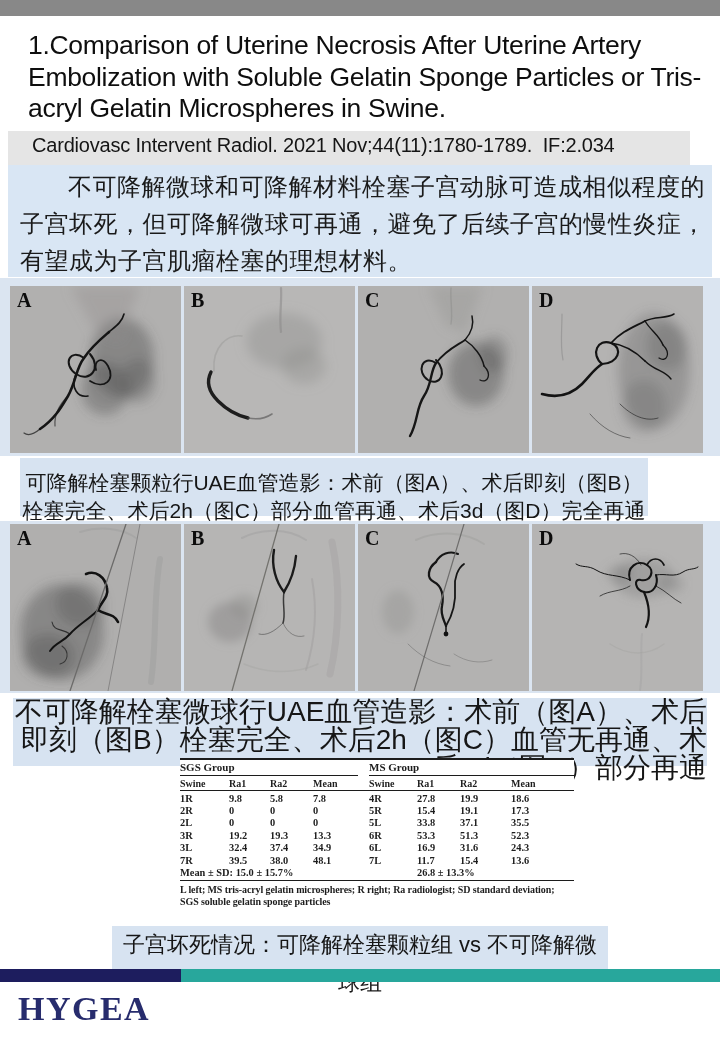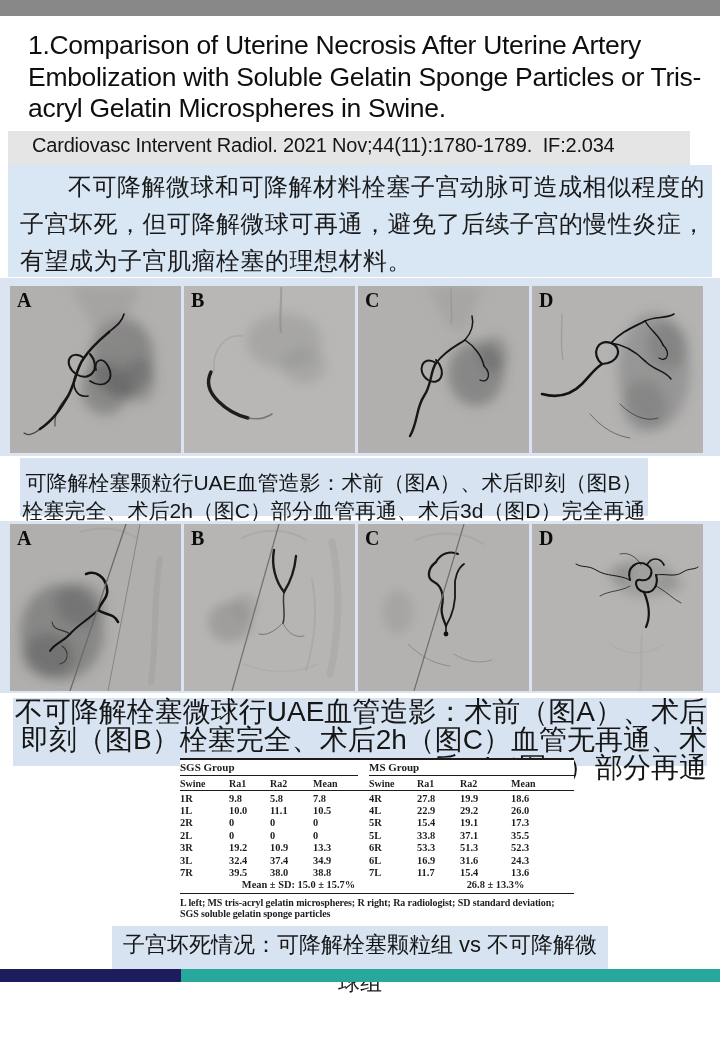--- a/index.html
+++ b/index.html
@@ -59,21 +59,21 @@
   }
   .t-toprule{border-top:2px solid #1c1c1c;}
   .t-groups{display:flex;margin-top:1px;justify-content:space-between;}
   .t-groups .gh{font-size:11px;font-weight:700;line-height:12.5px;border-bottom:1.6px solid #1c1c1c;padding-bottom:1px;}
   .t-groups .gh.left{width:178px;margin-right:11px;}
   .t-groups .gh.right{flex:1;}
   .tgrid{display:grid;grid-template-columns:49px 41px 43px 56px 48px 43px 51px 63px;}
   .t-cols{font-size:10px;font-weight:700;line-height:13px;border-bottom:1.6px solid #1c1c1c;margin-top:1px;}
   .trow{font-size:10.4px;font-weight:700;line-height:12.4px;}
   .tbody{margin-top:2px;}
-  .t-mean,.t-p{font-size:10.4px;font-weight:700;line-height:12.5px;display:grid;grid-template-columns:49px 41px 43px 56px 48px 43px 51px 63px;text-align:center;}
+  .t-mean,.t-p{font-size:10.4px;font-weight:700;line-height:12.5px;display:grid;grid-template-columns:49px 41px 43px 56px 48px 43px 51px 63px;}
   .t-mean .lspan{grid-column:1/6;}
   .t-mean .rspan{grid-column:6/9;}
   .t-p .lspan{grid-column:1/9;}
   .t-botrule{border-top:1.6px solid #1c1c1c;margin-top:1px;}
   .t-foot{font-size:10px;line-height:11.5px;font-weight:600;margin-top:3px;letter-spacing:-0.1px;}
   
   .bar{left:0;top:953px;width:720px;height:13px;display:flex;}
   .bar .navy{width:181px;height:100%;}
   .bar .teal{flex:1;height:100%;}
   .logo{
@@ -335,30 +335,20 @@
         <span>1R</span>
           <span>9.8</span>
           <span>5.8</span>
           <span>7.8</span>
           <span>4R</span>
           <span>27.8</span>
           <span>19.9</span>
           <span>18.6</span>
       </div>
       <div class="tgrid trow">
-        <span>1L</span>
-          <span>10.0</span>
-          <span>11.1</span>
-          <span>10.5</span>
-          <span>4L</span>
-          <span>22.9</span>
-          <span>29.2</span>
-          <span>26.0</span>
-      </div>
-      <div class="tgrid trow">
         <span>2R</span>
           <span>0</span>
           <span>0</span>
           <span>0</span>
           <span>5R</span>
           <span>15.4</span>
           <span>19.1</span>
           <span>17.3</span>
       </div>
       <div class="tgrid trow">
@@ -367,56 +357,57 @@
           <span>0</span>
           <span>0</span>
           <span>5L</span>
           <span>33.8</span>
           <span>37.1</span>
           <span>35.5</span>
       </div>
       <div class="tgrid trow">
         <span>3R</span>
           <span>19.2</span>
-          <span>10.9</span>
+          <span>19.3</span>
           <span>13.3</span>
           <span>6R</span>
           <span>53.3</span>
           <span>51.3</span>
           <span>52.3</span>
       </div>
       <div class="tgrid trow">
         <span>3L</span>
           <span>32.4</span>
           <span>37.4</span>
           <span>34.9</span>
           <span>6L</span>
           <span>16.9</span>
           <span>31.6</span>
           <span>24.3</span>
       </div>
       <div class="tgrid trow">
         <span>7R</span>
           <span>39.5</span>
           <span>38.0</span>
-          <span>38.8</span>
+          <span>48.1</span>
           <span>7L</span>
           <span>11.7</span>
           <span>15.4</span>
           <span>13.6</span>
       </div>
     </div>
     <div class="t-mean">
       <span class="lspan">Mean ± SD: 15.0 ± 15.7%</span>
       <span class="rspan">26.8 ± 13.3%</span>
     </div>
     <div class="t-botrule"></div>
     <div class="t-foot">L left; MS tris-acryl gelatin microspheres; R right; Ra radiologist; SD standard deviation; SGS soluble gelatin sponge particles</div>
   </div>
 
   <div class="abs cap cap3">子宫坏死情况：可降解栓塞颗粒组 vs 不可降解微球组</div>
 
   <div class="abs bar">
     <div class="navy" style="background:#1d1d5e"></div>
     <div class="teal" style="background:#28a79c"></div>
   </div>
+  <div class="abs logo" style="color:#272c6d">HYGEA</div>
 
 </div>
 
 </body></html>

